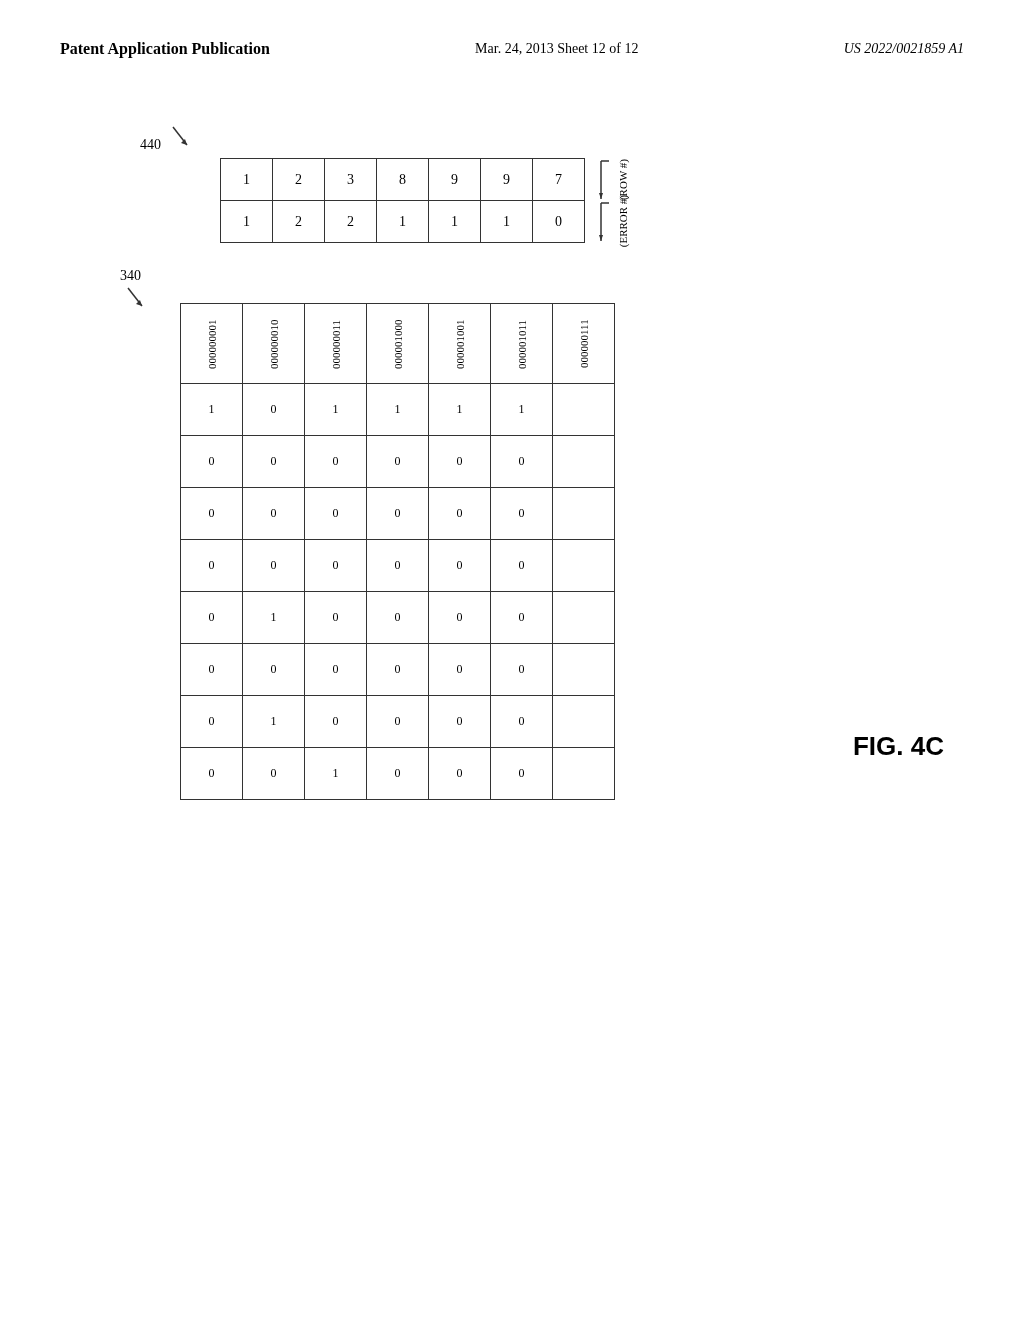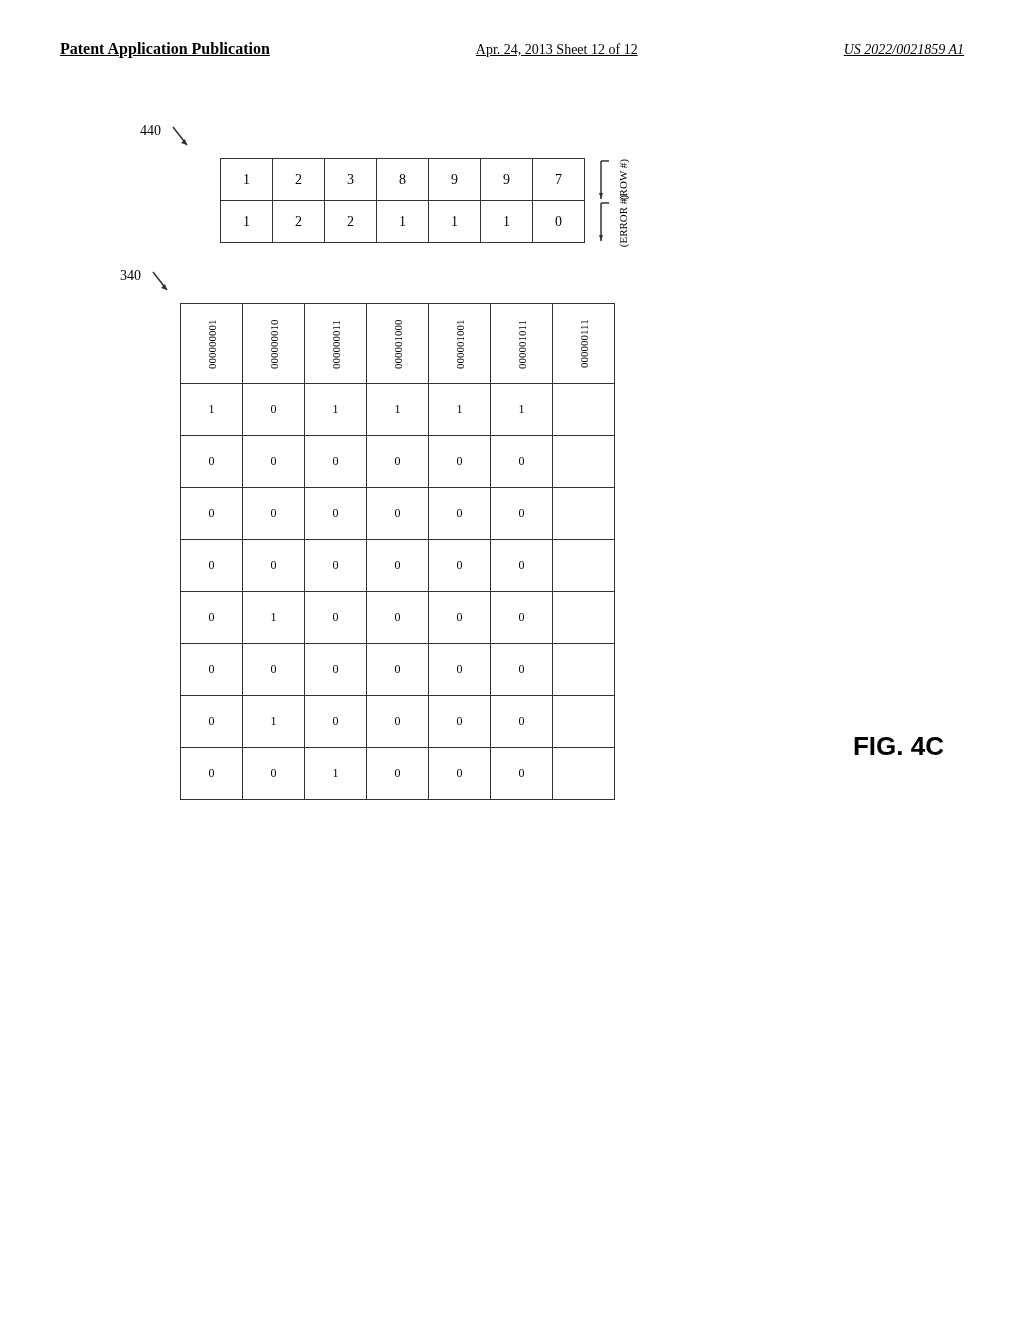--- a/index.html
+++ b/index.html
@@ -8,24 +8,23 @@
       font-family: 'Times New Roman', Times, serif;
       width: 1024px;
       min-height: 1320px;
       position: relative;
       overflow: hidden;
     }
 
     .page-header {
       display: flex;
       justify-content: space-between;
-      align-items: flex-end;
+      align-items: center;
       padding: 40px 60px 20px 60px;
       border-bottom: none;
-      text-decoration: underline;
     }
 
     .header-left {
       font-size: 16px;
       font-weight: bold;
     }
 
     .header-center {
       font-size: 14px;
       text-align: center;
@@ -78,29 +77,29 @@
       height: 80px;
       padding: 4px 2px;
       white-space: nowrap;
     }
   </style>
 </head>
 <body>
 
 <div class="page-header">
   <div class="header-left">Patent Application Publication</div>
-  <div class="header-center">Apr. 24, 2013  Sheet 12 of 12</div>
+  <div class="header-center">Mar. 24, 2013  Sheet 12 of 12</div>
   <div class="header-right">US 2022/0021859 A1</div>
 </div>
 
 <div class="content-area">
 
   <div style="position: relative; margin-left: 160px; margin-top: 50px;">
 
-    <div style="position: absolute; left: -80px; top: -35px; font-size: 14px; display: flex; align-items: flex-start;">
+    <div style="position: absolute; left: -80px; top: -35px; font-size: 14px; display: flex; align-items: flex-end;">
       <span style="font-size:14px; margin-right:4px;">440</span>
       <svg width="30" height="30">
         <line x1="8" y1="4" x2="22" y2="22" stroke="#333" stroke-width="1.5"></line>
         <polygon points="22,22 16,20 20,16" fill="#333"></polygon>
       </svg>
     </div>
 
     <div style="display: flex; align-items: center;">
       <table class="small-table">
         <tbody id="top-table-body">
@@ -141,21 +140,21 @@
             <polygon points="4,40 2,34 6,34" fill="#333"></polygon>
           </svg>
           <span style="writing-mode: vertical-rl; transform: rotate(180deg); font-size: 11px; white-space: nowrap;">(ERROR #)</span>
         </div>
       </div>
     </div>
   </div>
 
   <div style="position: relative; margin-left: 120px; margin-top: 60px;">
 
-    <div style="position: absolute; left: -60px; top: -35px; font-size: 14px; display: flex; align-items: flex-start;">
+    <div style="position: absolute; left: -60px; top: -35px; font-size: 14px; display: flex; align-items: flex-start; flex-direction: column;">
       <span style="font-size:14px; margin-right:4px;">340</span>
       <svg width="30" height="30">
         <line x1="8" y1="4" x2="22" y2="22" stroke="#333" stroke-width="1.5"></line>
         <polygon points="22,22 16,20 20,16" fill="#333"></polygon>
       </svg>
     </div>
 
     <table class="big-table">
       <thead id="big-table-head">
       <tr>

